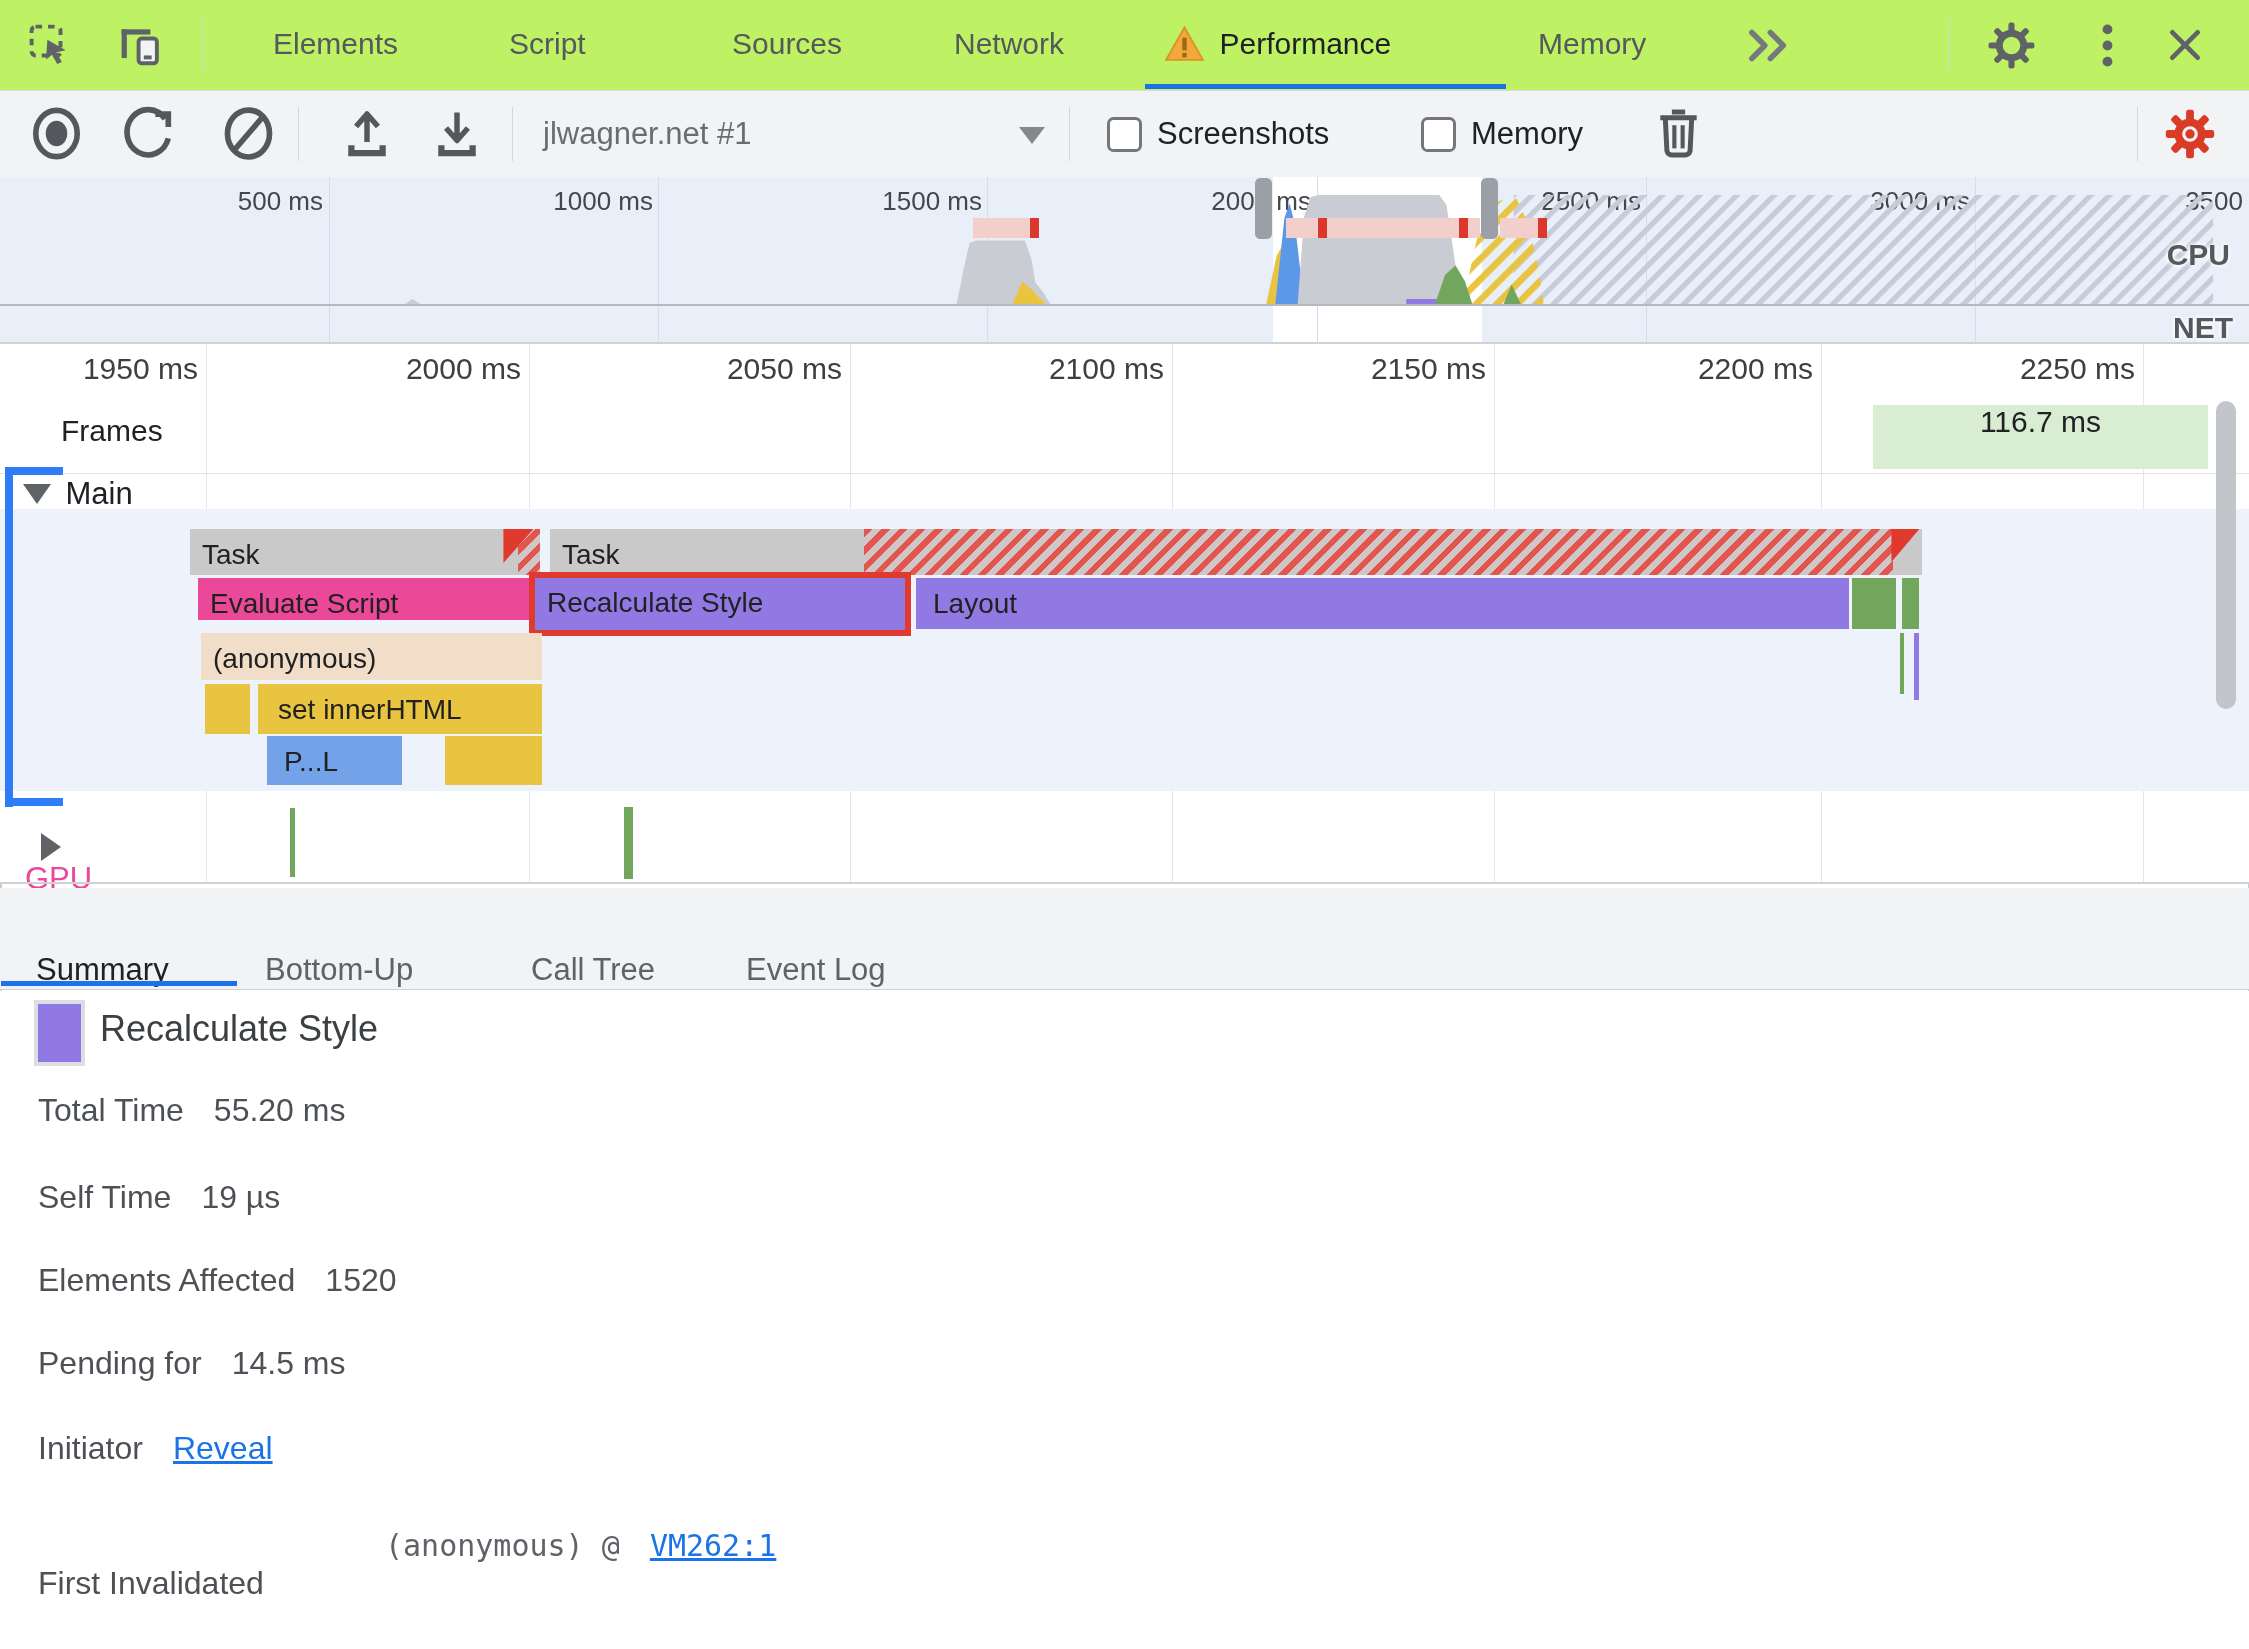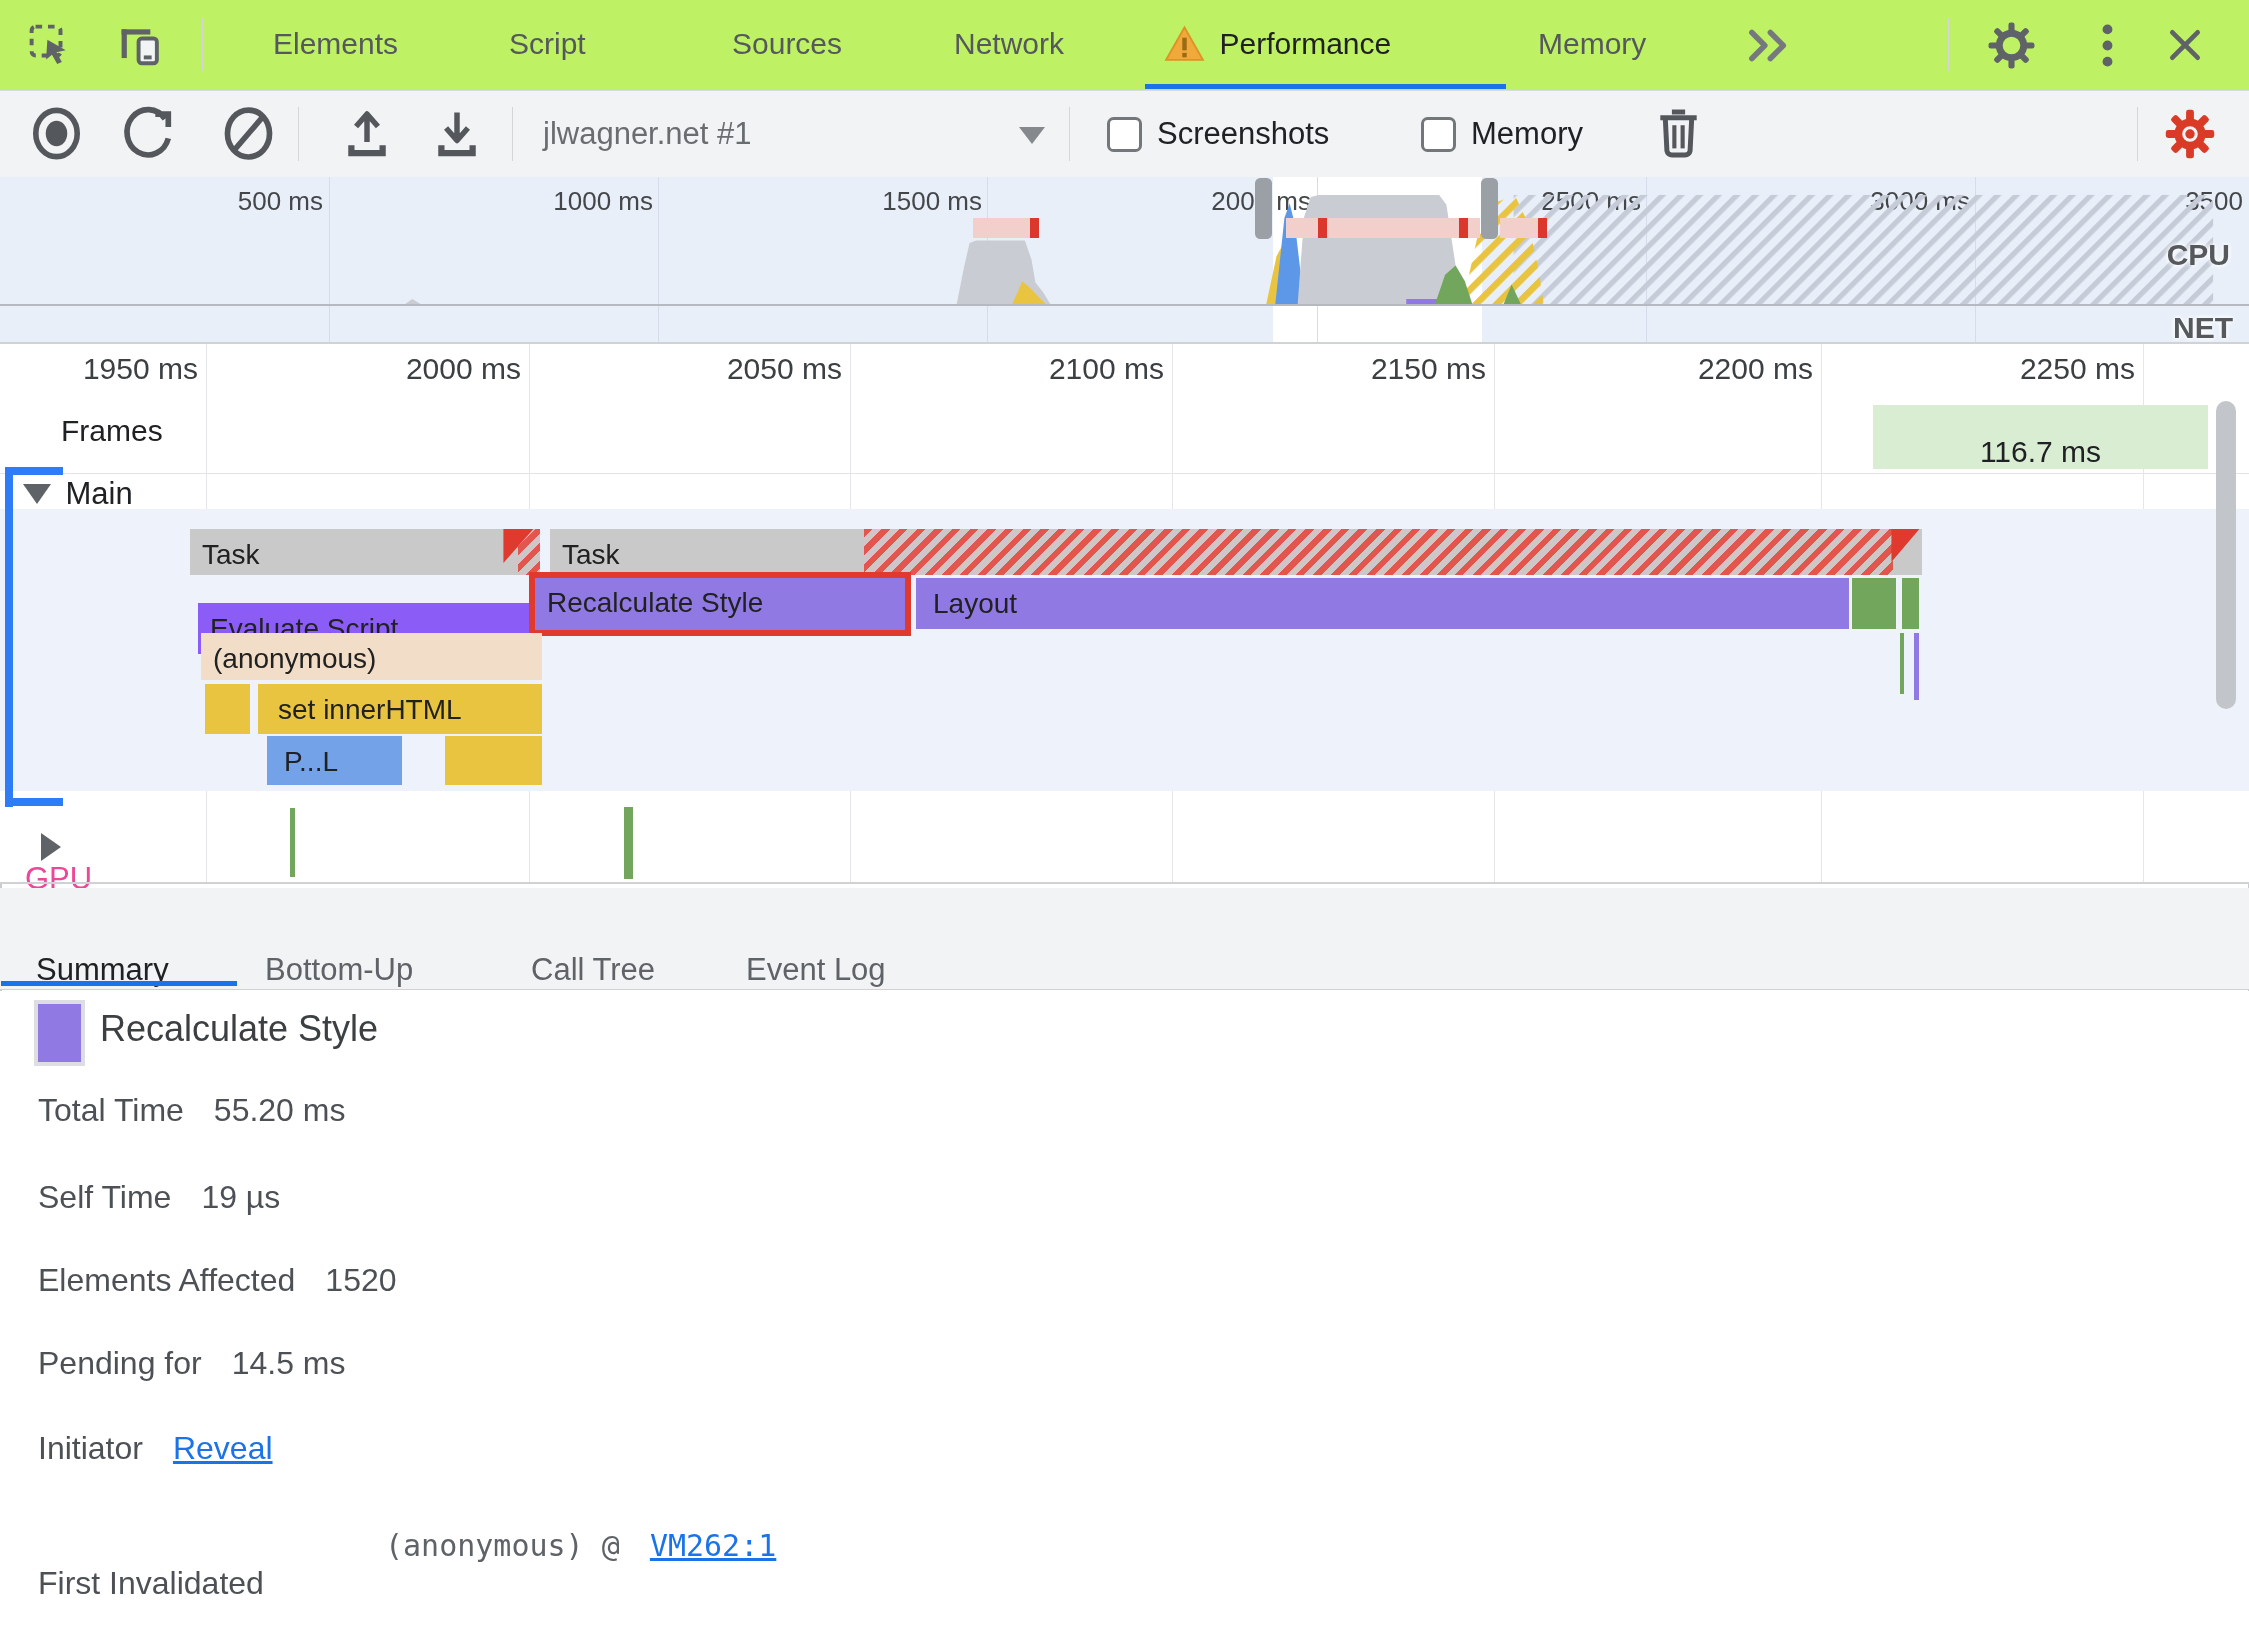--- a/index.html
+++ b/index.html
@@ -28,21 +28,21 @@
   .handle{position:absolute;top:1.3px;width:17px;height:61px;background:#9aa0a6;border-radius:5.3px;}
   .pink{position:absolute;top:41px;height:20px;background:#f2cfca;}
   .pinkseg{position:absolute;top:0;height:20px;background:#dc372c;}
   .netline{position:absolute;left:0;top:127px;width:2250px;height:2px;background:#b6bac0;}
   .ovlabel{position:absolute;font-size:30px;font-weight:bold;color:#55585c;text-shadow:0 0 5.3px #fff,0 0 5.3px #fff;}
   
   .flame{left:0;top:344px;width:2250px;height:538px;background:#fff;}
   .fgrid{position:absolute;top:0;width:1.3px;height:538px;background:#e4e6ea;}
   .rtick{position:absolute;top:8px;width:158px;text-align:right;font-size:30px;color:#3c4043;white-space:nowrap;}
   .frlabel{position:absolute;left:61px;top:70px;font-size:30px;color:#202124;}
-  .frbadge{position:absolute;left:1873px;top:61px;width:335px;height:64px;background:#d9edd3;display:flex;align-items:flex-end;justify-content:center;font-size:30px;color:#202124;}
+  .frbadge{position:absolute;left:1873px;top:61px;width:335px;height:64px;background:#d9edd3;display:flex;align-items:flex-start;justify-content:center;font-size:30px;color:#202124;}
   .frline{position:absolute;left:0;top:129px;width:2250px;height:1.3px;background:#e2e4e7;}
   .trackhead{position:absolute;left:23px;top:134px;height:32px;display:flex;align-items:center;font-size:31px;color:#202124;}
   .tri-down{width:0;height:0;border-left:14.5px solid transparent;border-right:14.5px solid transparent;border-top:20px solid #5f6368;margin-right:14.5px;}
   .tri-right{width:0;height:0;border-top:14.5px solid transparent;border-bottom:14.5px solid transparent;border-left:20px solid #5f6368;margin-right:16px;}
   .mainregion{position:absolute;left:0;top:165px;width:2250px;height:282px;background:#eef3fb;}
   .bar{position:absolute;box-sizing:border-box;font-size:28px;color:#212121;padding:10px 0 0 12px;white-space:nowrap;overflow:hidden;}
   .redhatch{background:repeating-linear-gradient(135deg,#e2564d 0 6px,#cfc7c7 6px 12.5px);}
   .bracket-bar{position:absolute;left:5.3px;top:123px;width:8px;height:340px;background:#2e7df6;}
   .bracket-foot{position:absolute;left:5.3px;width:58px;height:8px;background:#2e7df6;}
   .gpuhead{position:absolute;left:25px;top:489px;height:32px;display:flex;align-items:center;font-size:31px;color:#ec4899;flex-direction:column;}
@@ -315,21 +315,21 @@
         <span>Task</span>
         <div class="redhatch" style="position:absolute;right:0;top:0;width:22.4px;height:46px;"></div>
         <div style="position:absolute;right:6.6px;top:0;width:30px;height:34px;background:#df3a2d;clip-path:polygon(0 0,100% 0,0 100%);"></div>
       </div>
       <div class="bar" style="left:550px;top:20px;width:1372px;height:46px;background:#c9c9c9;">
         <span>Task</span>
         <div class="redhatch" style="position:absolute;left:314px;top:0;width:1029px;height:46px;"></div>
         <div style="position:absolute;right:2.6px;top:0;width:28px;height:33px;background:#df3a2d;clip-path:polygon(0 0,100% 0,0 100%);"></div>
       </div>
 
-      <div class="bar" style="left:198px;top:69px;width:333px;height:51px;background:#8b5cf6;margin-top:25px;"><span>Evaluate Script</span></div>
+      <div class="bar" style="left:198px;top:69px;width:333px;height:42px;background:#ec4899;"><span>Evaluate Script</span></div>
       <div class="bar" style="left:529px;top:63px;width:382px;height:64px;background:#9179e3;border:6.6px solid #df3a2d;padding-top:9.2px;"><span>Recalculate Style</span></div>
       <div class="bar" style="left:916px;top:69px;width:933px;height:51px;background:#9179e3;padding-left:17px;"><span>Layout</span></div>
       <div class="bar" style="left:1852px;top:69px;width:44px;height:51px;background:#72a65c;"></div>
       <div class="bar" style="left:1902px;top:69px;width:17px;height:51px;background:#72a65c;"></div>
 
       <div class="bar" style="left:201px;top:124px;width:341px;height:47px;background:#f1ddc8;"><span>(anonymous)</span></div>
       <div class="bar" style="left:1900px;top:124px;width:4px;height:61px;background:#72a65c;padding:0;"></div>
       <div class="bar" style="left:1914px;top:124px;width:4.6px;height:67px;background:#9179e3;padding:0;"></div>
 
       <div class="bar" style="left:205px;top:175px;width:45px;height:50px;background:#e9c440;"></div>

